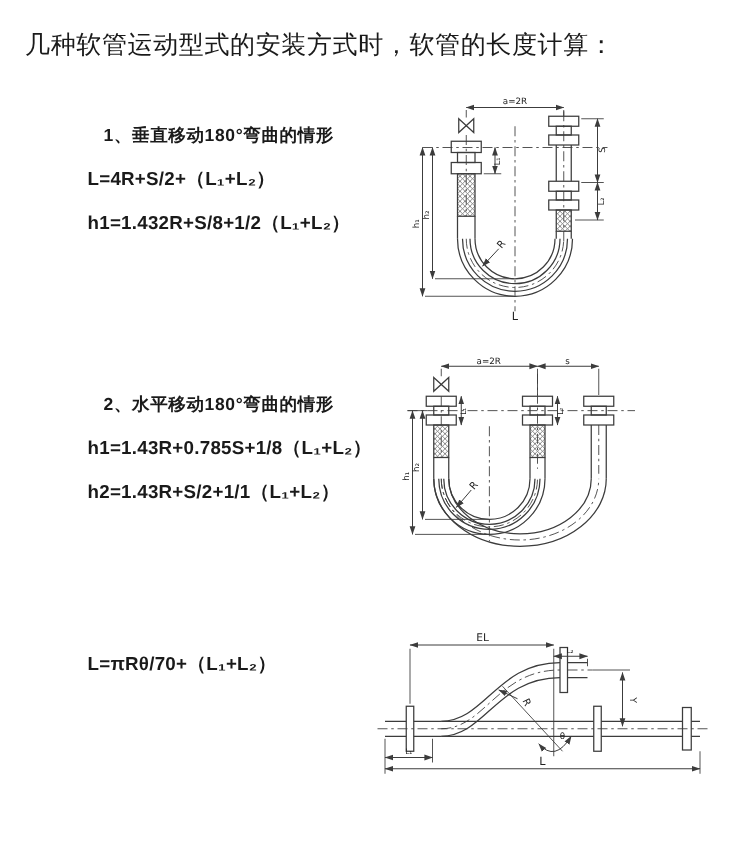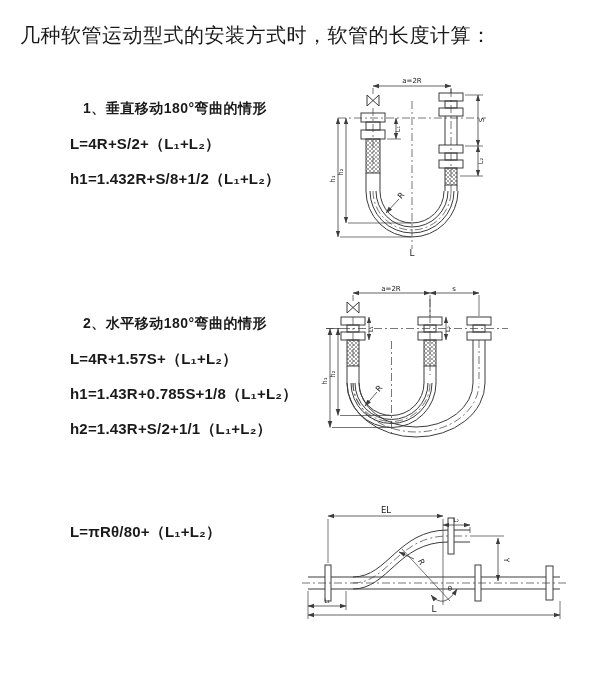--- a/index.html
+++ b/index.html
@@ -103,21 +103,20 @@
     <text x="175" y="88" text-anchor="middle" font-size="6.5" transform="rotate(-90 175 88)">L₂</text>
     <text x="92" y="56" text-anchor="middle" font-size="6.5" transform="rotate(-90 92 56)">L₁</text>
     <text x="27" y="106" text-anchor="middle" font-size="7" transform="rotate(-90 27 106)">h₁</text>
     <text x="35" y="99" text-anchor="middle" font-size="7" transform="rotate(-90 35 99)">h₂</text>
     <text x="95" y="124" text-anchor="middle" font-size="8" transform="rotate(-50 95 124)">R</text>
     <text x="104" y="183" text-anchor="middle" font-size="9">L</text>
   </svg>
 
   <div class="section sec2">
     <div class="heading">2、水平移动180°弯曲的情形</div>
-    <div class="formula">L=4R+1.57S+（L₁+L₂）</div>
     <div class="formula">h1=1.43R+0.785S+1/8（L₁+L₂）</div>
     <div class="formula">h2=1.43R+S/2+1/1（L₁+L₂）</div>
   </div>
 
   <svg class="diag d2" width="282" height="162" viewBox="0 0 282 162">
     <defs>
       <marker id="ar2" viewBox="0 0 10 10" refX="9" refY="5" markerWidth="9" markerHeight="9" orient="auto-start-reverse">
           <path d="M0,1.8 L9.5,5 L0,8.2 Z" fill="#3c3c3c"></path>
         </marker>
       <pattern id="br2" width="4" height="4" patternUnits="userSpaceOnUse">
@@ -193,21 +192,21 @@
     <text x="83" y="8" text-anchor="middle" font-size="7">a=2R</text>
     <text x="146" y="8" text-anchor="middle" font-size="7">s</text>
     <text x="19" y="98" text-anchor="middle" font-size="7" transform="rotate(-90 19 98)">h₁</text>
     <text x="27" y="91" text-anchor="middle" font-size="7" transform="rotate(-90 27 91)">h₂</text>
     <text x="65" y="46" text-anchor="middle" font-size="6" transform="rotate(-90 65 46)">L₁</text>
     <text x="142" y="46" text-anchor="middle" font-size="6" transform="rotate(-90 142 46)">L₂</text>
     <text x="73" y="107" text-anchor="middle" font-size="8" transform="rotate(-50 73 107)">R</text>
   </svg>
 
   <div class="section sec3">
-    <div class="formula">L=πRθ/80+（L₁+L₂）</div>
+    <div class="formula">L=πRθ/70+（L₁+L₂）</div>
   </div>
 
   <svg class="diag d3" width="302" height="145" viewBox="0 0 302 145">
     <defs>
       <marker id="ar3" viewBox="0 0 10 10" refX="9" refY="5" markerWidth="9" markerHeight="9" orient="auto-start-reverse">
           <path d="M0,1.8 L9.5,5 L0,8.2 Z" fill="#3c3c3c"></path>
         </marker>
     </defs>
     <g stroke="#3c3c3c" stroke-width="1" fill="none">
       <g class="thin" stroke-dasharray="8 3 2 3">

